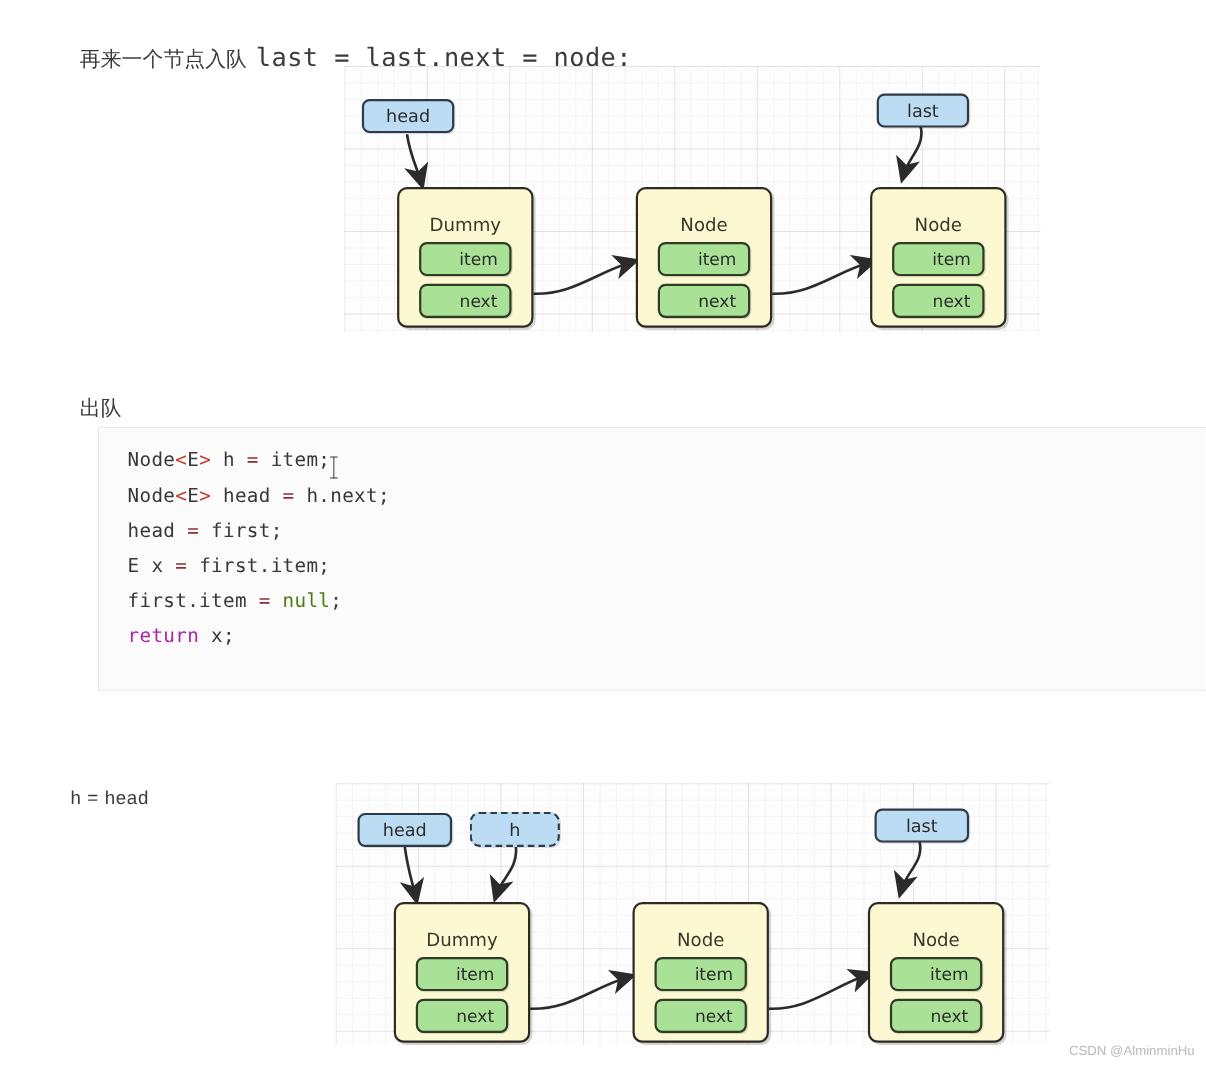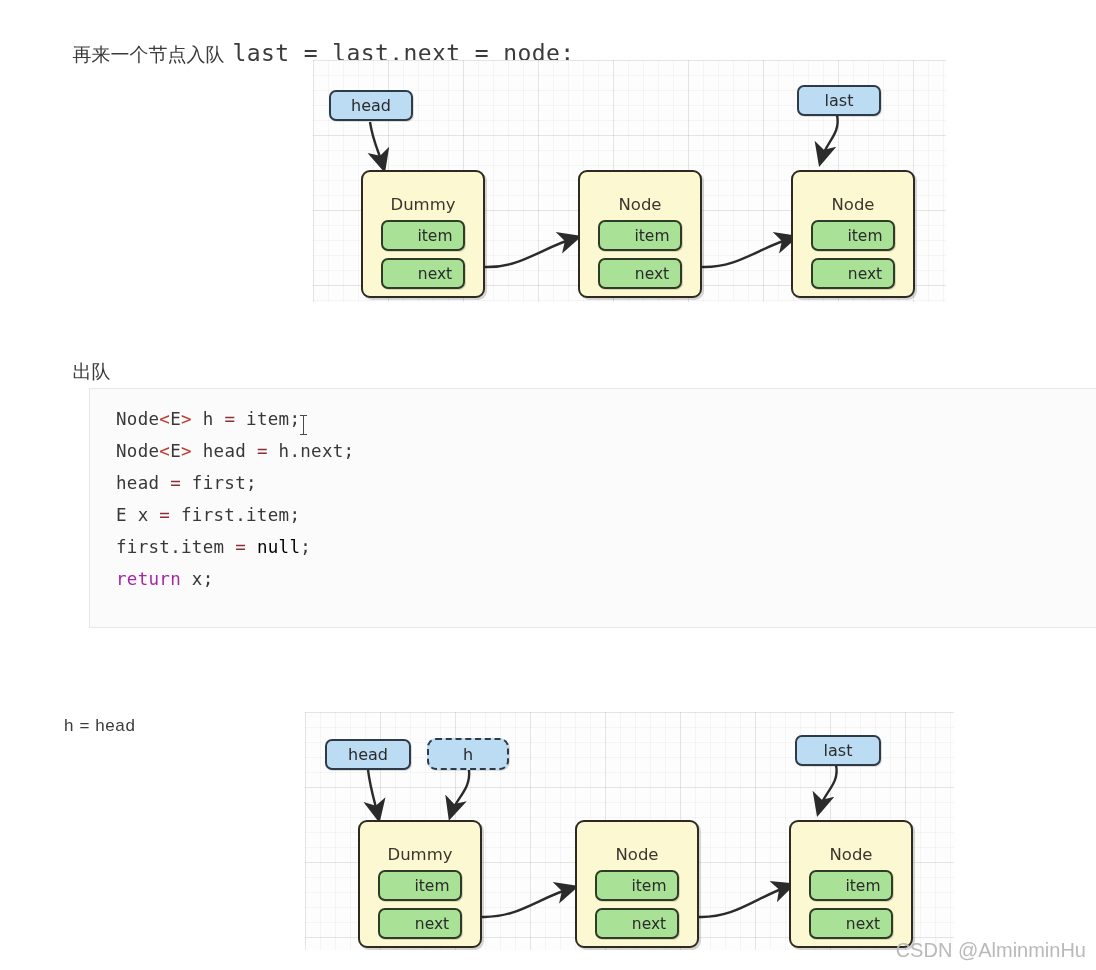--- a/index.html
+++ b/index.html
@@ -64,21 +64,21 @@
     font-size: 17.5px;
     line-height: 32px;
     white-space: pre;
     color: #383838;
     letter-spacing: 0.3px;
   }
   .tok-gen  { color: #c0392b; }   
   .tok-op   { color: #8b2e3a; }   
   .tok-cmt  { color: #d08b26; }   
   .tok-kw   { color: #a626a4; }   
-  .tok-lit  { color: #000000; }   
+  .tok-lit  { color: #4d7c0f; }   
   .tok-id   { color: #383838; }
 
   .text-caret {
     position: absolute;
     left: 303px;
     top: 415px;
     width: 1px;
     height: 20px;
     background: #4a4a4a;
   }
@@ -164,21 +164,21 @@
     box-shadow: 1px 1px 0 rgba(0,0,0,0.14);
     padding-left: 24px;
   }
 
   
   .watermark {
     position: absolute;
     right: 10px;
     bottom: 8px;
     font-family: "Liberation Sans", sans-serif;
-    font-size: 20px;
+    font-size: 12px;
     color: #b9b9b9;
     white-space: pre;
   }
 </style>
 </head>
 <body>
 
 <div class="heading-line" style="left:62px; top:14px;">
   <span class="cjk">再来一个节点入队</span><span class="mono" style="margin-left:8px;">last = last.next = node;</span>
 </div>

